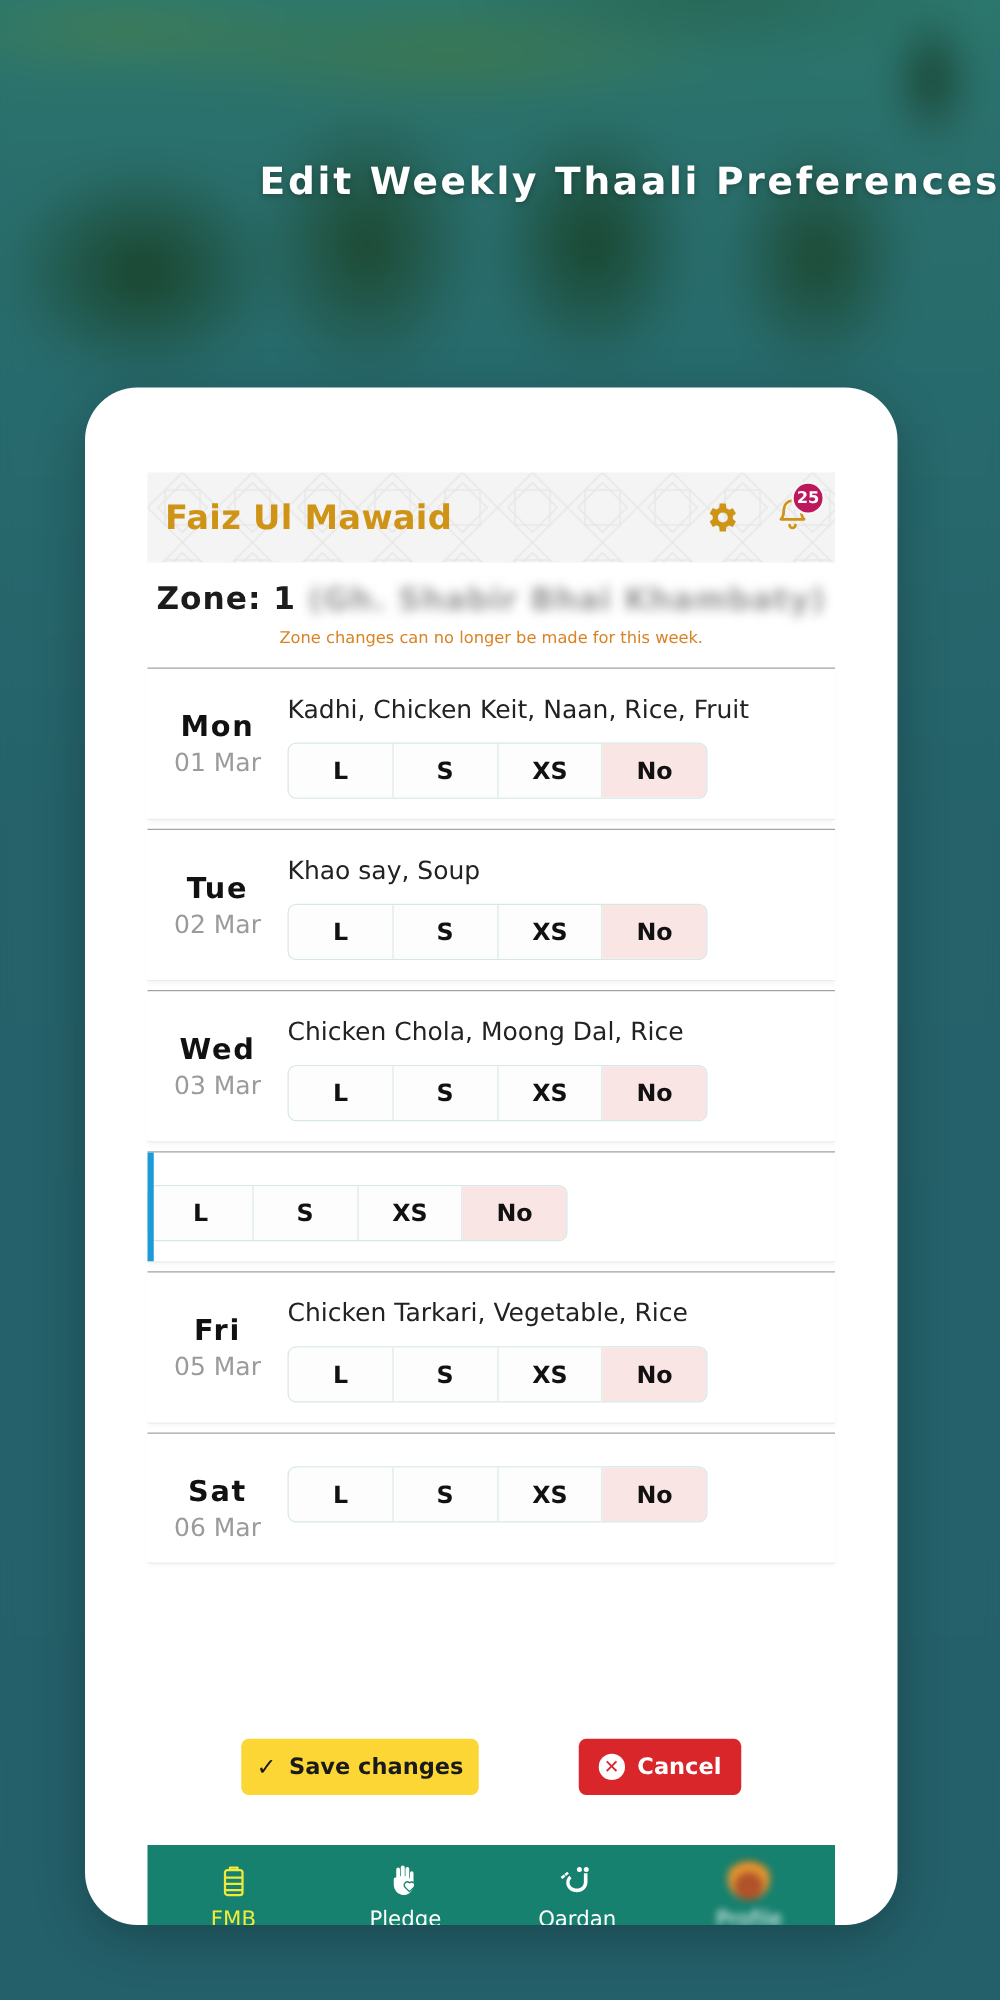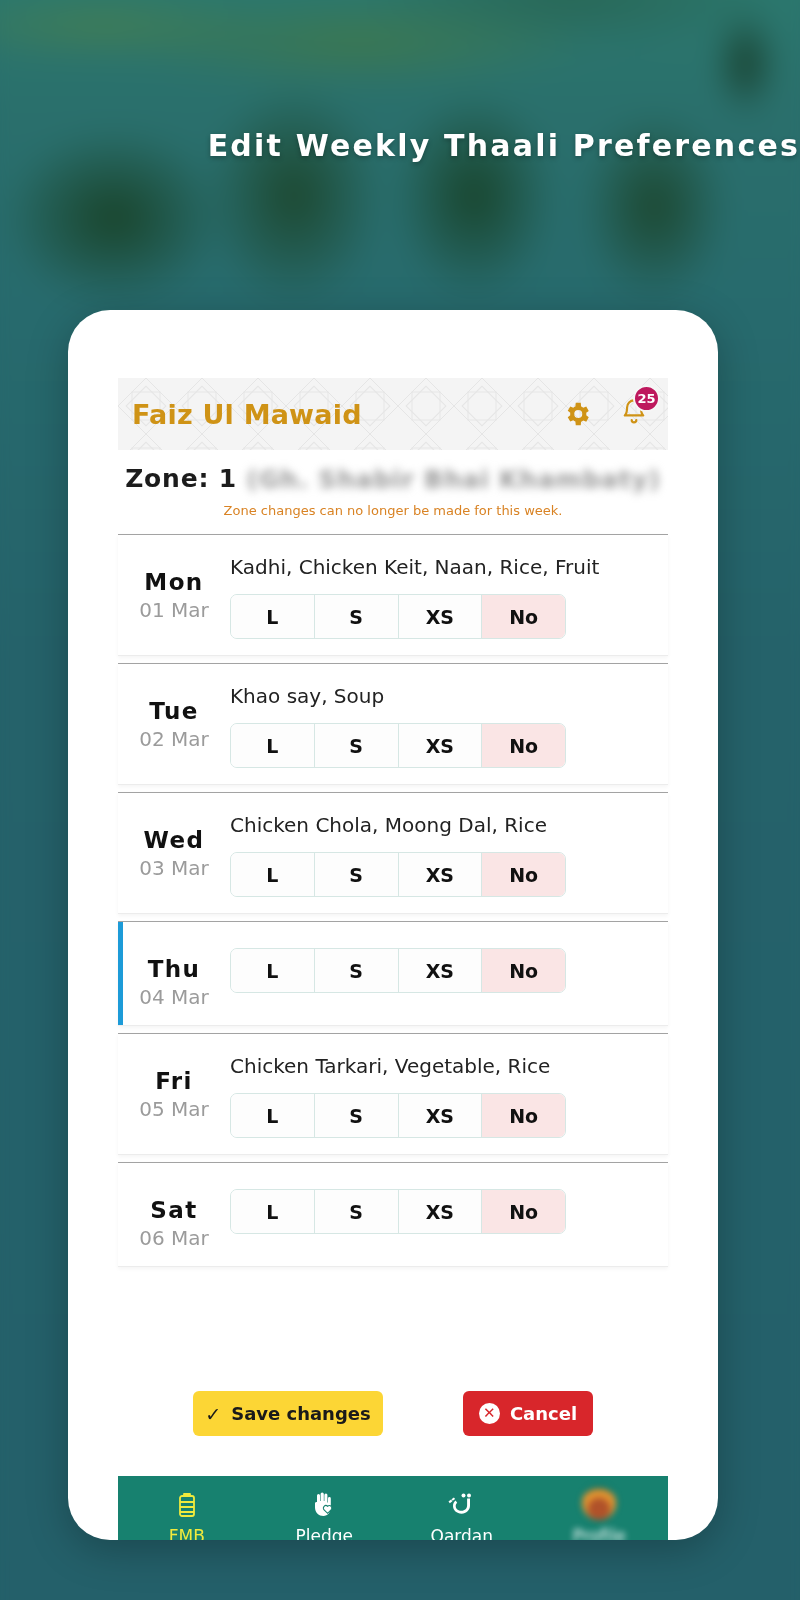--- a/index.html
+++ b/index.html
@@ -320,24 +320,20 @@
             <div class="menu-text">Chicken Chola, Moong Dal, Rice</div>
             <div class="seg">
               <div class="seg-opt">L</div>
               <div class="seg-opt">S</div>
               <div class="seg-opt">XS</div>
               <div class="seg-opt selected">No</div>
             </div>
           </div>
         </div>
         <div class="day-row today">
-          <div class="day-col">
-            <div class="day-name">Thu</div>
-            <div class="day-date">04 Mar</div>
-          </div>
           <div class="day-body">
             <div class="seg">
               <div class="seg-opt">L</div>
               <div class="seg-opt">S</div>
               <div class="seg-opt">XS</div>
               <div class="seg-opt selected">No</div>
             </div>
           </div>
         </div>
         <div class="day-row">

